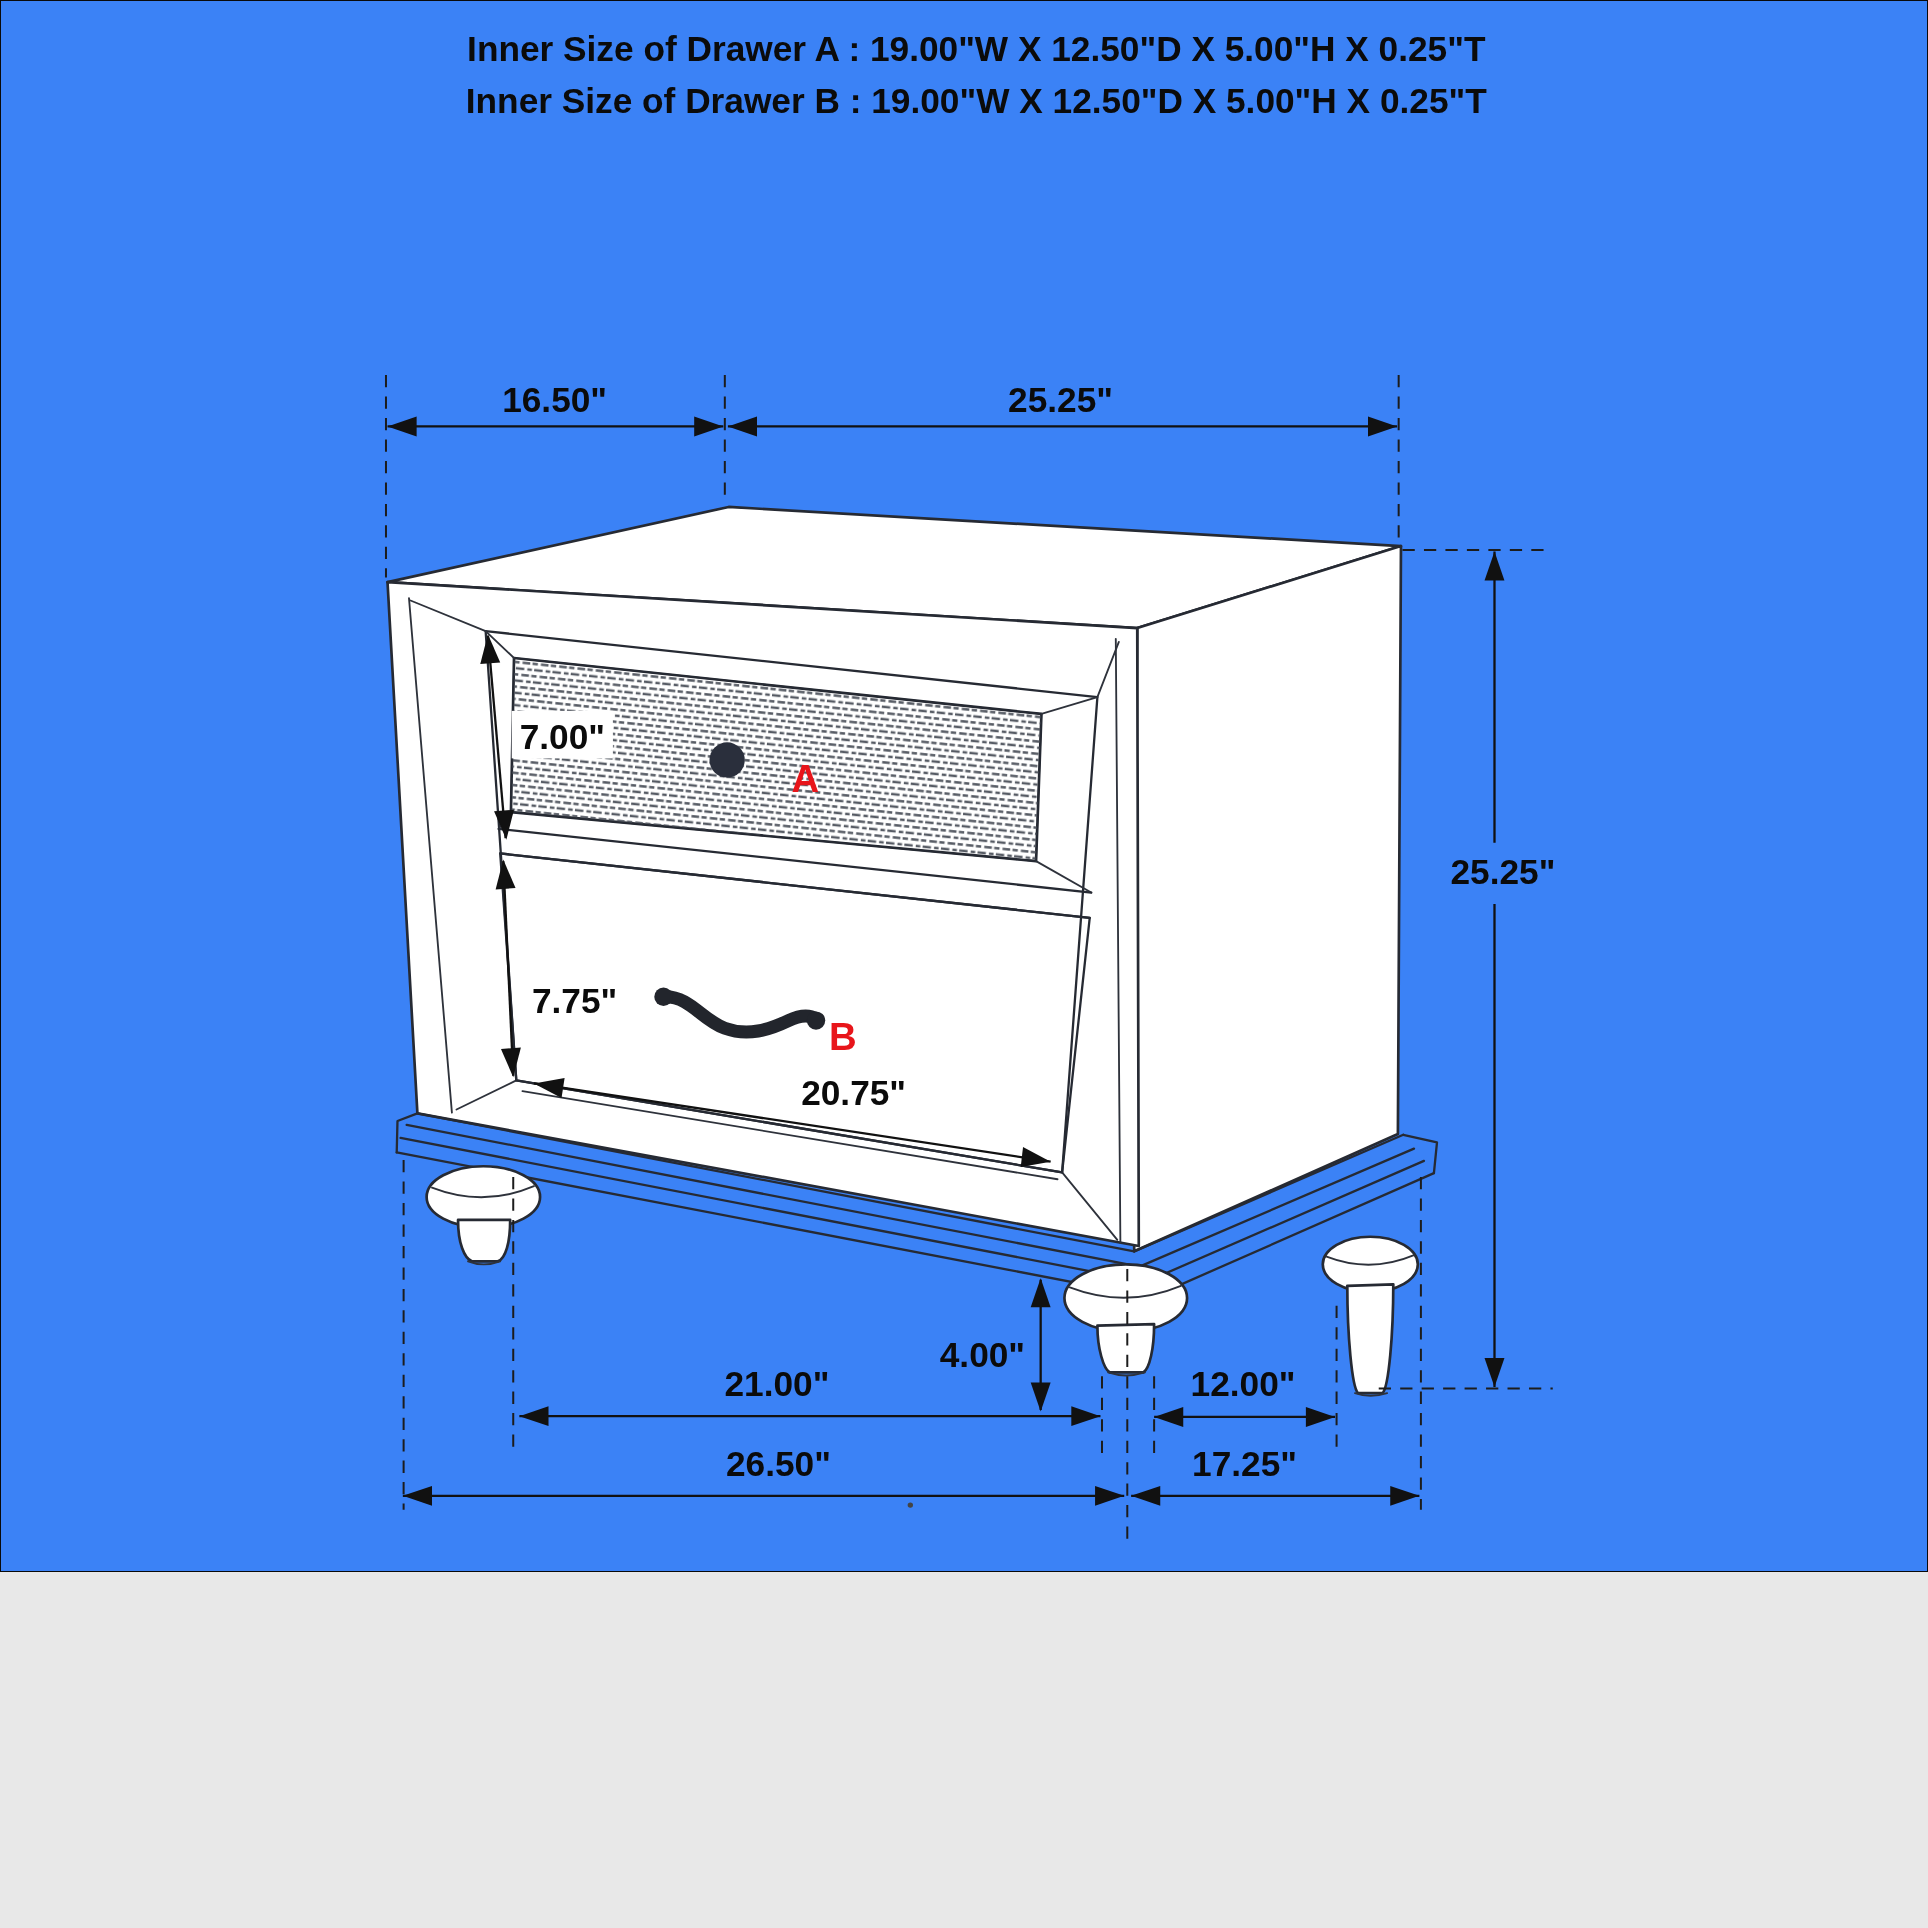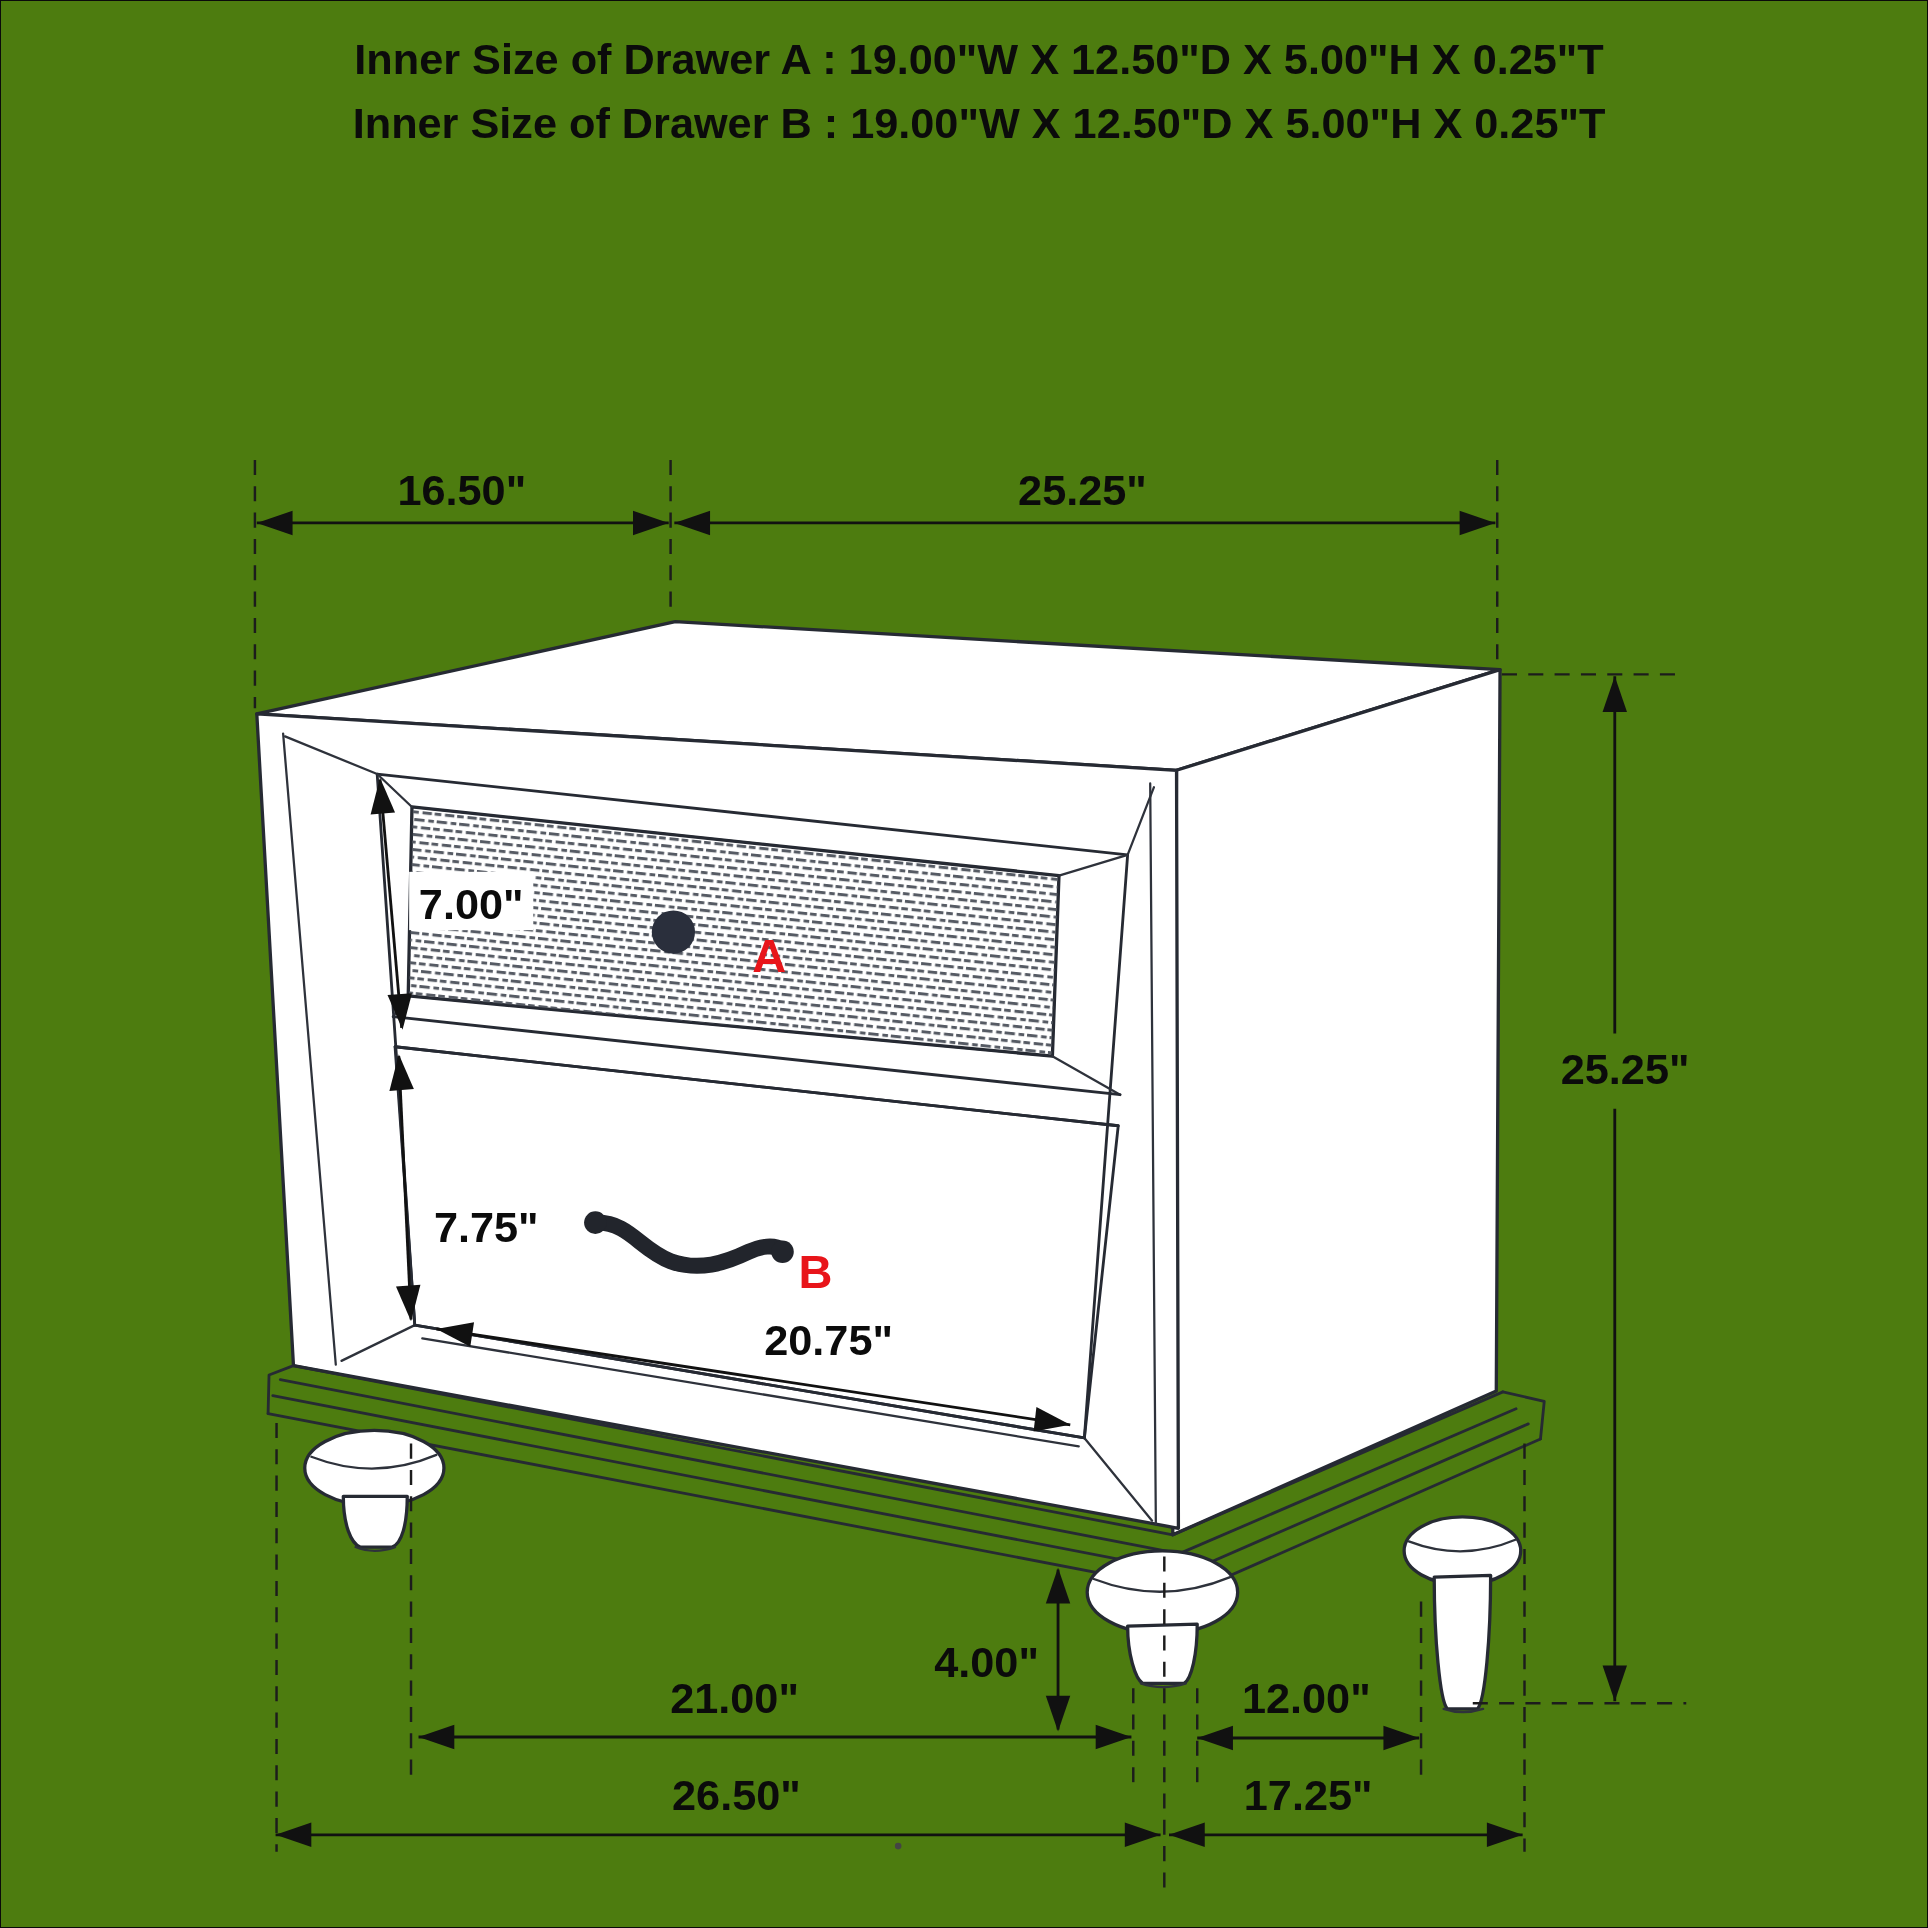--- a/index.html
+++ b/index.html
@@ -1,19 +1,19 @@
 <!DOCTYPE html>
 <html style="font-size:15px"><head>
 <meta charset="utf-8">
 <style>
   html,body{margin:0;padding:0;background:#e8e8e8;}
   .canvas{
     position:relative;
-    width:1928px;height:1928px;
-    background:#4d7c0f;
+    width:1928px;height:1572px;
+    background:#3b82f6;
     border:1.9px solid #0a0a0a;
     box-sizing:border-box;
     font-family:"Liberation Sans", sans-serif;
   }
   svg{display:block;width:100%;height:100%;}
   .outline{fill:#ffffff;stroke:#262a33;stroke-width:3.5;stroke-linejoin:round;}
   .line{fill:none;stroke:#262a33;stroke-width:3;stroke-linejoin:round;stroke-linecap:round;}
   .thin{fill:none;stroke:#2e323b;stroke-width:2.4;stroke-linecap:round;}
   .dim{stroke:#111111;stroke-width:3;fill:none;}
   .dash{stroke:#1c1c1c;stroke-width:2.6;fill:none;stroke-dasharray:16 12;}

